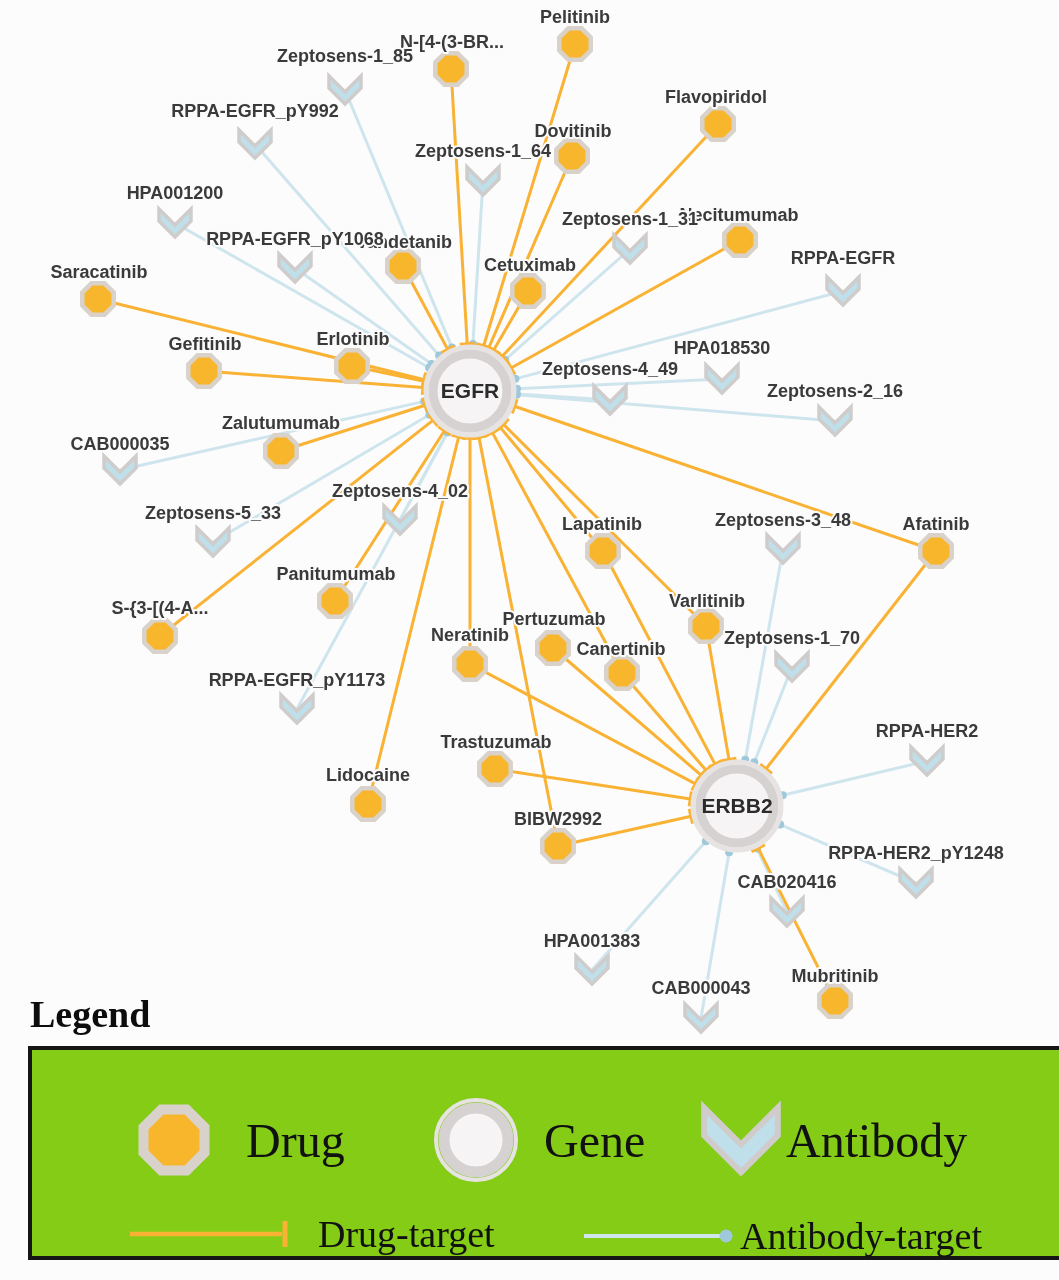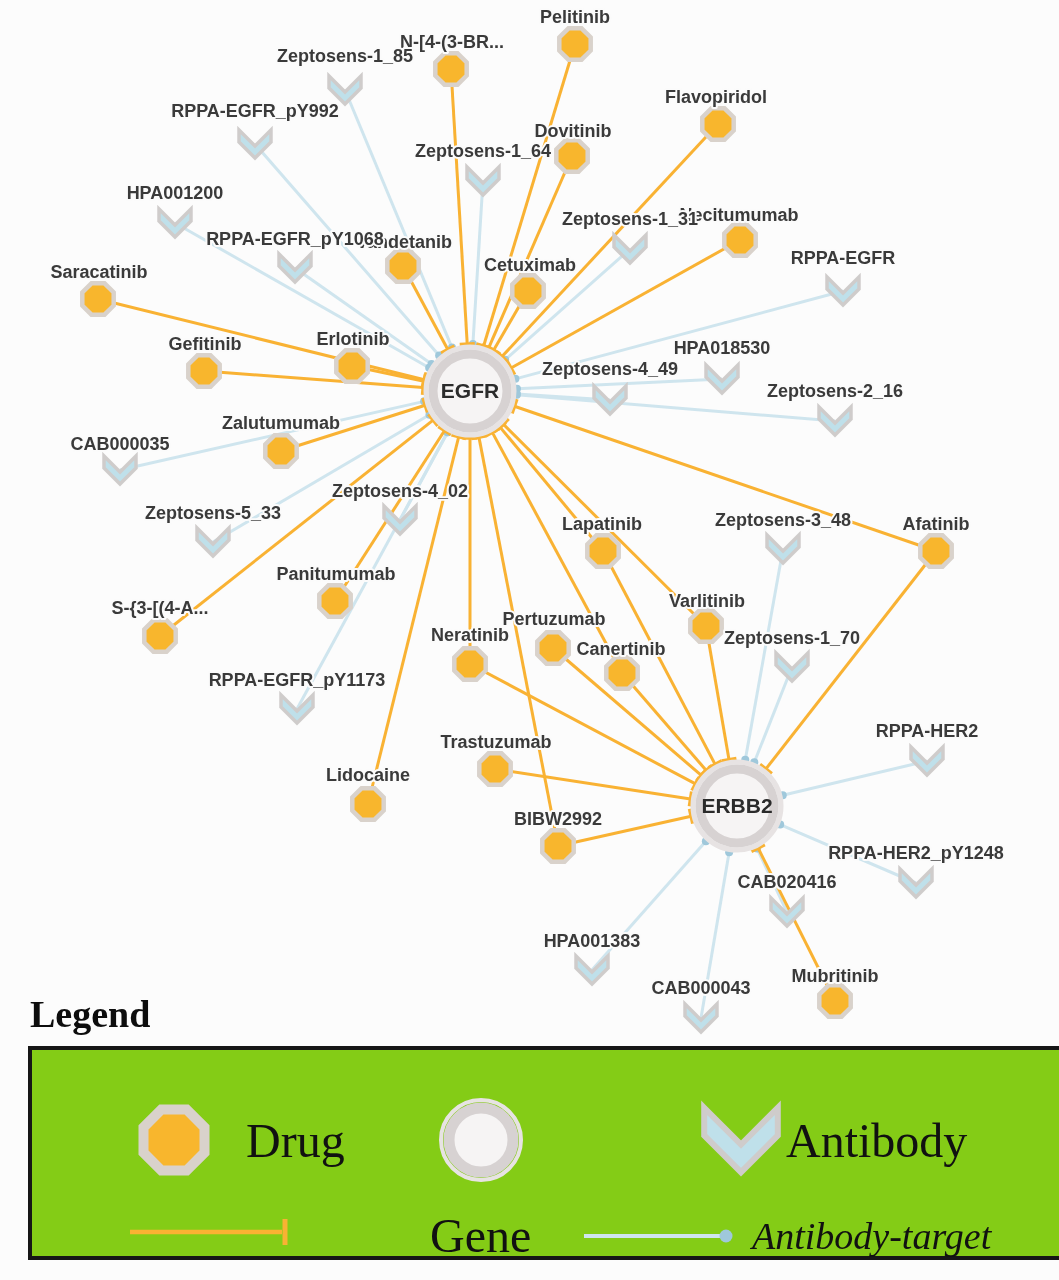--- a/index.html
+++ b/index.html
@@ -10,24 +10,24 @@
               paint-order:stroke;stroke:#fbfbfb;stroke-width:4px;stroke-linejoin:round;}
   .gene-label{font-family:"Liberation Sans",sans-serif;font-weight:700;font-size:21px;fill:#2b2b2b;}
   .legend-title{position:absolute;left:14px;top:992px;font-family:"Liberation Serif",serif;
                 font-weight:700;font-size:38px;color:#0d0d0d;margin-left:16px;}
   .legend-box{position:absolute;left:28px;top:1046px;width:1031px;height:206px;
               border:4px solid #161616;background:#84cc16;}
   .li{position:absolute;display:flex;align-items:center;}
   .li-label{font-family:"Liberation Serif",serif;font-size:48px;color:#111;}
   .li-label-sm{font-family:"Liberation Serif",serif;font-size:38px;color:#111;}
   #li-drug{left:96px;top:44px;gap:26px;}
-  #li-gene{left:398px;top:44px;gap:22px;flex-direction:column;}
+  #li-gene{left:398px;top:44px;gap:22px;}
   #li-antibody{left:664px;top:48px;gap:0;}
   #li-drug-target{left:92px;top:162px;gap:16px;}
-  #li-antibody-target{left:546px;top:164px;gap:12px;font-style:italic;}
+  #li-antibody-target{left:546px;top:164px;}
 </style>
 </head>
 <body>
 
 <div class="stage">
 
   <svg id="net" width="1059" height="1280" viewBox="0 0 1059 1280">
       <g>
         <line x1="345" y1="90" x2="451.9742868018531" y2="347.5940826188623" stroke="#CFE5EE" stroke-width="3"></line>
         <circle cx="451.9742868018531" cy="347.5940826188623" r="4" fill="#9FC8DB"></circle>
@@ -306,20 +306,21 @@
         <polygon points="-36.8,-32.2 0,4.6 36.8,-32.2 36.8,-4.6 0,32.2 -36.8,-4.6" fill="#BFE0EA" stroke="#CFCCCB" stroke-width="6"></polygon>
       </svg>
       <span class="li-label">Antibody</span>
     </div>
 
     <div class="li" id="li-drug-target">
       <svg width="178" height="40" viewBox="0 0 178 40">
         <line x1="6" y1="20" x2="158" y2="20" stroke="#F9B233" stroke-width="4.5"></line>
         <line x1="161" y1="7" x2="161" y2="33" stroke="#F9B233" stroke-width="5"></line>
       </svg>
+      <span class="li-label-sm">Drug-target</span>
     </div>
 
     <div class="li" id="li-antibody-target">
       <svg width="162" height="40" viewBox="0 0 162 40">
         <line x1="6" y1="20" x2="142" y2="20" stroke="#CFE5EE" stroke-width="4"></line>
         <circle cx="148" cy="20" r="6.5" fill="#9FC8DB"></circle>
       </svg>
       <span class="li-label-sm">Antibody-target</span>
     </div>
 

